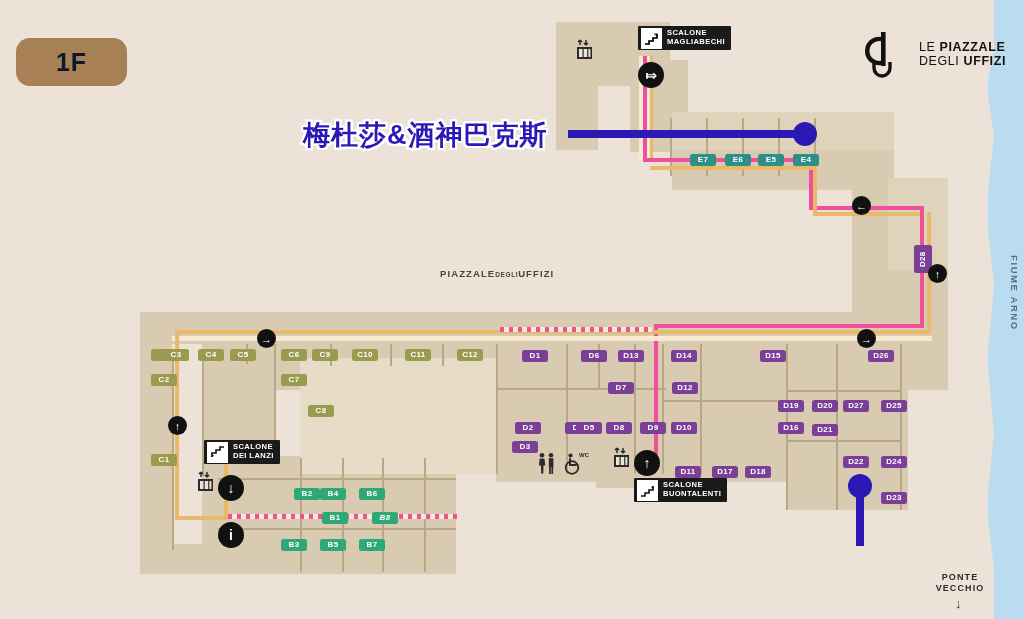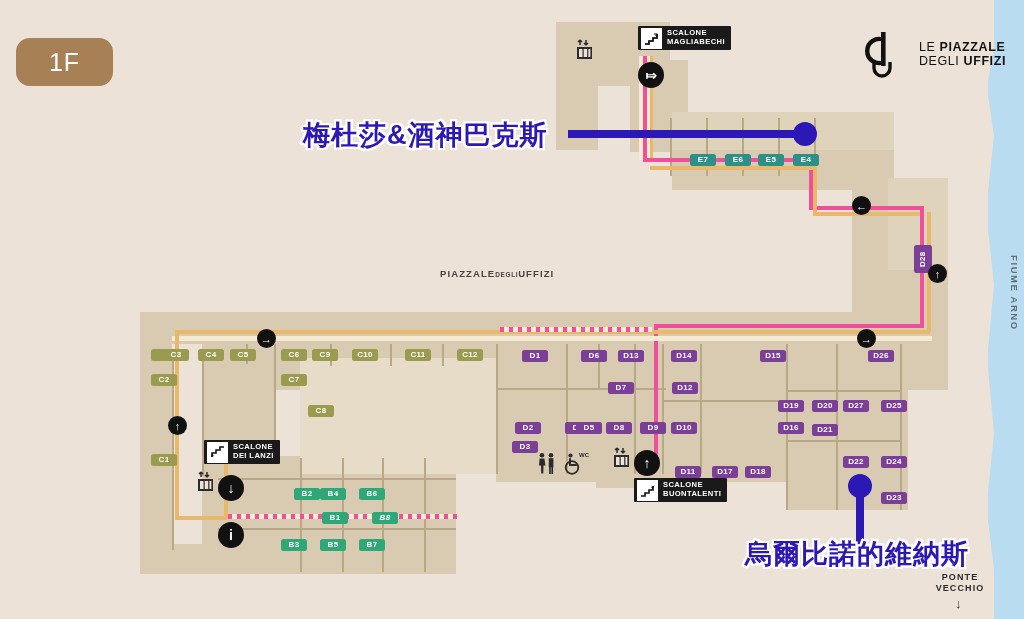--- a/index.html
+++ b/index.html
@@ -12,22 +12,22 @@
   #stage{position:absolute;inset:0;width:1024px;height:619px;}
 
   
   .river{position:absolute;right:0;top:0;width:36px;height:619px;background:#b9dcf0;}
   .river-edge{position:absolute;right:30px;top:0;width:18px;height:619px;background:#ece2d8;
     clip-path:polygon(0 0,100% 0,100% 8%,60% 14%,100% 22%,55% 34%,100% 46%,62% 58%,100% 70%,58% 82%,100% 92%,100% 100%,0 100%);}
   .river-label{position:absolute;right:4px;top:255px;writing-mode:vertical-rl;
     font-size:9.5px;font-weight:bold;letter-spacing:1.6px;color:#5d6e7a;}
 
   
-  .floor-badge{position:absolute;left:16px;top:38px;width:97px;height:48px;border-radius:14px;
-    background:#a78055;color:#ffffff;font-size:25px;font-weight:normal;
+  .floor-badge{position:absolute;left:16px;top:38px;width:111px;height:48px;border-radius:14px;
+    background:#a78055;color:#0f172a;font-size:25px;font-weight:bold;
     display:flex;align-items:center;justify-content:center;letter-spacing:1px;}
 
   
   .logo{position:absolute;right:18px;top:28px;display:flex;align-items:center;gap:9px;color:#111;}
   .logo .mono{font-family:"Liberation Serif","DejaVu Serif",serif;font-size:44px;line-height:34px;
     font-weight:400;letter-spacing:-9px;padding-right:10px;}
   .logo .words{line-height:1.12;}
   .logo .l1,.logo .l2{font-size:12.5px;letter-spacing:.6px;white-space:nowrap;}
   .logo b{font-weight:bold;}
 
@@ -358,21 +358,20 @@
   <div class="pin" style="left:793px;top:122px;">
     <div class="dot"></div>
   </div>
   <div class="route" style="left:568px;top:130px;width:232px;height:8px;background:#2b18b5;"></div>
   <div class="cnlabel" style="left:303px;top:117px;">梅杜莎&amp;酒神巴克斯</div>
 
   <div class="pin" style="left:848px;top:474px;">
     <div class="dot"></div>
   </div>
   <div class="route" style="left:856px;top:490px;width:8px;height:56px;background:#2b18b5;"></div>
-  <div class="cnlabel" style="left:745px;top:536px;">烏爾比諾的維納斯</div>
 
   <div class="ponte" style="left:920px;top:572px;width:80px;">
     <div>PONTE</div>
     <div>VECCHIO</div>
   </div>
   <div class="pv-arrow" style="left:955px;top:596px;">↓</div>
 
   <div class="floor-badge">1F</div>
 
   <div class="logo">

